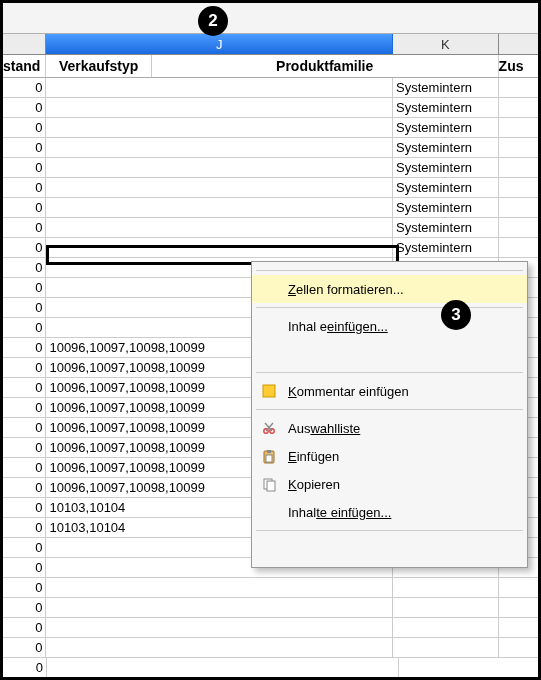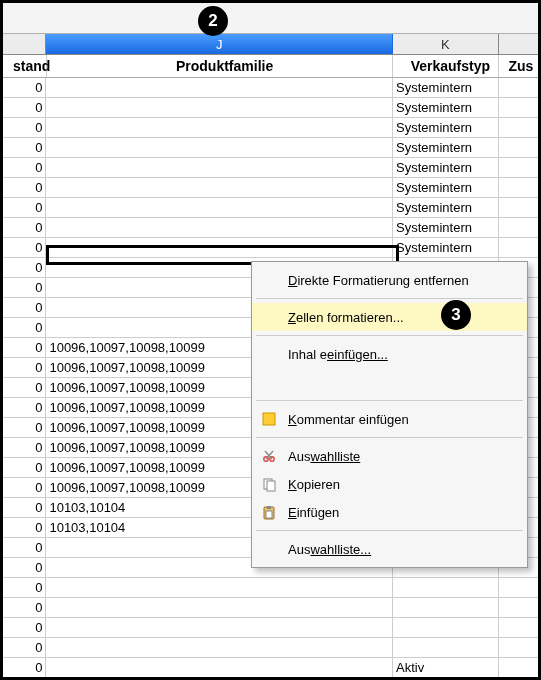--- a/index.html
+++ b/index.html
@@ -5,21 +5,21 @@
   html,body{margin:0;padding:0;font-family:"Segoe UI",Tahoma,sans-serif;font-size:13px;background:#fff;}
   .wrap{position:relative;width:541px;height:680px;border:3px solid #000;box-sizing:border-box;overflow:hidden;}
   .toolbar{height:30px;border-bottom:1px solid #b0b0b0;background:#f4f4f4;position:relative;}
   .badge{position:absolute;width:30px;height:30px;border-radius:50%;background:#000;color:#fff;font-weight:bold;font-size:17px;display:flex;align-items:center;justify-content:center;}
   .badge2{top:3px;left:195px;}
   .badge3{top:297px;left:438px;z-index:30;}
   .colhdr-row{display:flex;height:20px;border-bottom:1px solid #888;}
   .colhdr{border-right:1px solid #888;display:flex;align-items:center;justify-content:center;color:#333;background:#ececec;box-sizing:border-box;}
   .colhdr.sel{background:linear-gradient(#4a9cff,#1a6ae0);color:#fff;border-right:1px solid #1a6ae0;}
   .colhdr-row2{display:flex;height:22px;border-bottom:1px solid #aaa;font-weight:bold;font-size:14px;}
-  .colhdr-row2 .h{display:flex;align-items:center;justify-content:center;border-right:1px solid #ccc;box-sizing:border-box;padding-left:10px;}
+  .colhdr-row2 .h{display:flex;align-items:center;justify-content:center;border-right:1px solid #ccc;box-sizing:border-box;}
   .grid{}
   .row{display:flex;height:19px;border-bottom:1px solid #ccc;}
   .cell{border-right:1px solid #ccc;box-sizing:border-box;padding:0 3px;display:flex;align-items:center;overflow:hidden;white-space:nowrap;}
   .c-i{width:44px;justify-content:flex-end;}
   .c-j{width:352px;}
   .c-k{width:107px;}
   .c-l{width:40px;}
   .sel-cell{position:absolute;top:242px;left:43px;width:353px;height:20px;border:3px solid #000;box-sizing:border-box;pointer-events:none;z-index:5;}
   .ctx{position:absolute;top:258px;left:248px;width:275px;background:#f6f6f6;border:1px solid #999;box-shadow:4px 4px 6px rgba(0,0,0,0.25);z-index:20;padding:4px 0;}
   .ctx .item{display:flex;align-items:center;height:28px;padding:0 18px 0 8px;gap:10px;}
@@ -41,22 +41,22 @@
 
   <div class="colhdr-row">
     <div class="colhdr" style="width:44px;"></div>
     <div class="colhdr sel" style="width:352px;">J</div>
     <div class="colhdr" style="width:107px;">K</div>
     <div class="colhdr" style="width:40px;border-right:none;"></div>
   </div>
 
   <div class="colhdr-row2">
     <div class="h c-i" style="justify-content:flex-start;">stand</div>
+    <div class="h c-k">Verkaufstyp</div>
     <div class="h c-j">Produktfamilie</div>
-    <div class="h c-k">Verkaufstyp</div>
     <div class="h c-l" style="justify-content:flex-start;border-right:none;">Zus</div>
   </div>
 
   <div class="grid" id="grid">
       <div class="row">
         <div class="cell c-i">0</div>
         <div class="cell c-j"></div>
         <div class="cell c-k">Systemintern</div>
         <div class="cell c-l" style="border-right:none;"></div>
       </div>
@@ -224,38 +224,33 @@
       </div>
       <div class="row">
         <div class="cell c-i">0</div>
         <div class="cell c-j"></div>
         <div class="cell c-k"></div>
         <div class="cell c-l" style="border-right:none;"></div>
       </div>
       <div class="row">
         <div class="cell c-i">0</div>
         <div class="cell c-j"></div>
+        <div class="cell c-l" style="border-right:none;"></div>
+      </div>
+      <div class="row">
+        <div class="cell c-i">0</div>
+        <div class="cell c-j"></div>
         <div class="cell c-k">Aktiv</div>
         <div class="cell c-l" style="border-right:none;"></div>
       </div>
-      <div class="row">
-        <div class="cell c-i">0</div>
-        <div class="cell c-j"></div>
-        <div class="cell c-k">Aktiv</div>
-        <div class="cell c-l" style="border-right:none;"></div>
-      </div>
     </div>
 
   <div class="sel-cell"></div>
 
   <div class="ctx">
-    <div class="item">
-      <span class="ic"></span>
-      <span class="lbl"><span class="u">D</span><span>irekte Formatierung entfernen</span></span>
-    </div>
     <div class="sep"></div>
     <div class="item hl">
       <span class="ic"></span>
       <span class="lbl"><span class="u">Z</span><span>ellen formatieren...</span></span>
     </div>
     <div class="sep"></div>
     <div class="item">
       <span class="ic"></span>
       <span class="lbl"><span>Inhal e</span><span class="u">einfügen...</span></span>
     </div>
@@ -279,37 +274,40 @@
             <circle cx="11" cy="11" r="2.2" fill="none" stroke="#d44" stroke-width="1.4"></circle>
             <line x1="5" y1="11" x2="12" y2="3" stroke="#888" stroke-width="1.4"></line>
             <line x1="11" y1="11" x2="4" y2="3" stroke="#888" stroke-width="1.4"></line>
           </svg>
       </span>
       <span class="lbl"><span>Aus</span><span class="u">wahlliste</span></span>
     </div>
     <div class="item">
       <span class="ic">
         <svg width="16" height="16">
-            <rect x="3" y="3" width="8" height="10" fill="#fff" stroke="#888"></rect>
-            <rect x="6" y="5" width="8" height="10" fill="#fff" stroke="#888"></rect>
-          </svg>
-      </span>
-      <span class="lbl"><span class="u">K</span><span>opieren</span></span>
-    </div>
-    <div class="item">
-      <span class="ic">
-        <svg width="16" height="16">
             <rect x="3" y="3" width="10" height="12" rx="1" fill="#e8c070" stroke="#a07020"></rect>
             <rect x="6" y="2" width="4" height="3" fill="#888"></rect>
             <rect x="5" y="7" width="6" height="7" fill="#fff" stroke="#888"></rect>
           </svg>
       </span>
       <span class="lbl"><span class="u">E</span><span>infügen</span></span>
     </div>
-    <div class="sep"></div>
-    <div class="item">
-      <span class="ic"></span>
-      <span class="lbl"><span>Aus</span><span class="u">wahlliste...</span></span>
+    <div class="item">
+      <span class="ic">
+        <svg width="16" height="16">
+            <rect x="3" y="3" width="8" height="10" fill="#fff" stroke="#888"></rect>
+            <rect x="6" y="5" width="8" height="10" fill="#fff" stroke="#888"></rect>
+          </svg>
+      </span>
+      <span class="lbl"><span class="u">K</span><span>opieren</span></span>
+    </div>
+    <div class="item">
+      <span class="ic"></span>
+      <span class="lbl"><span>Inhal</span><span class="u">te einfügen...</span></span>
+    </div>
+    <div class="sep"></div>
+    <div class="item">
+      <span class="ic"></span>
     </div>
   </div>
 
   <div class="badge badge3">3</div>
 </div>
 
 </body></html>

